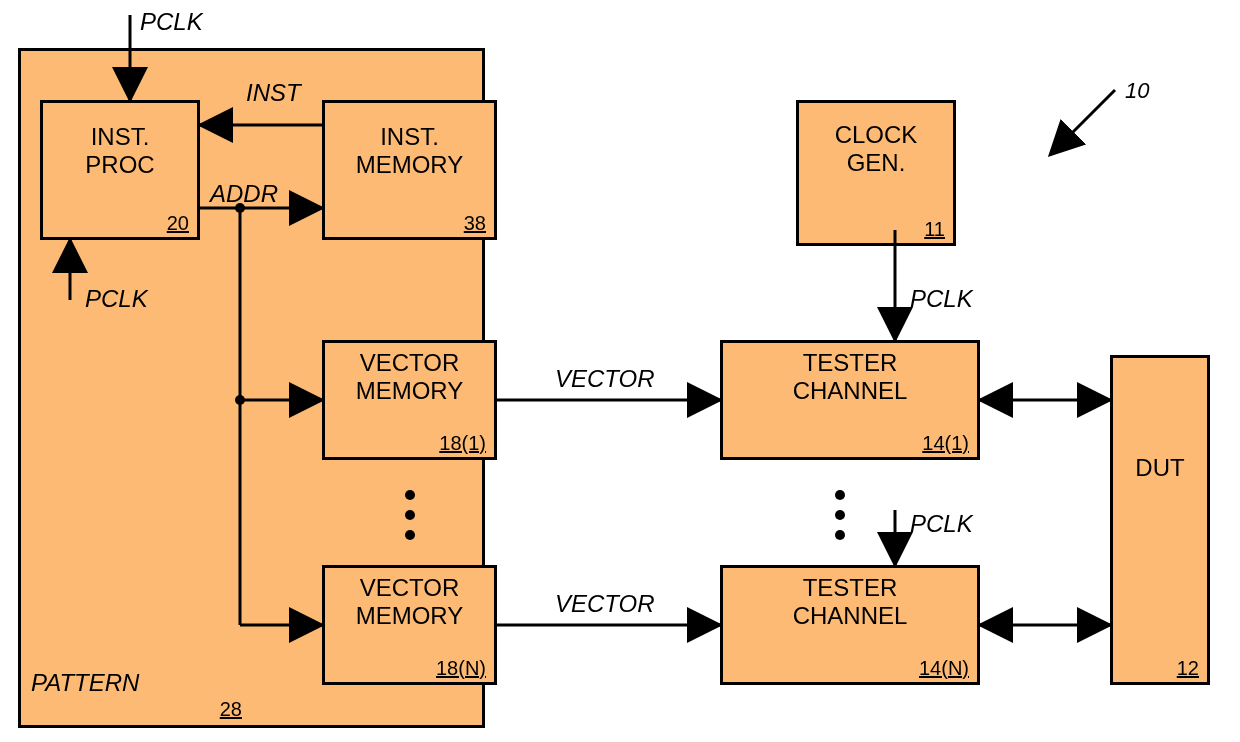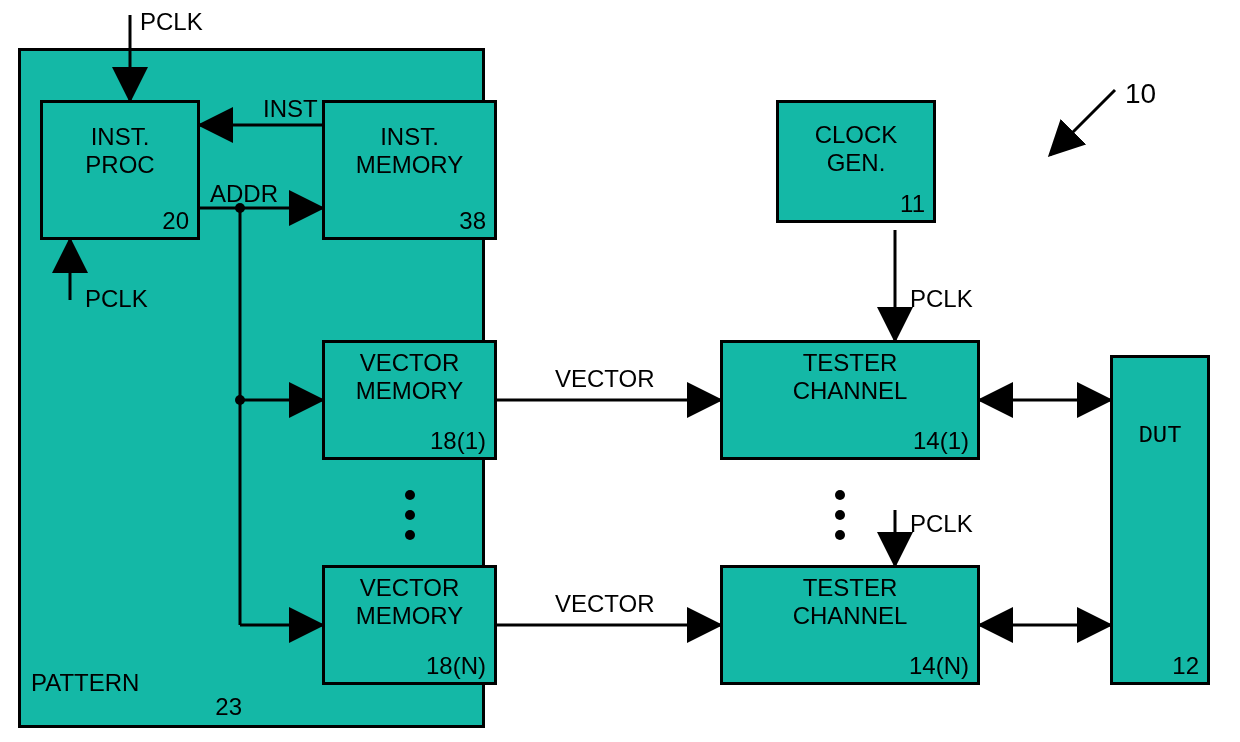--- a/index.html
+++ b/index.html
@@ -9,59 +9,61 @@
     background: #fff;
   }
   .canvas {
     position: relative;
     width: 1240px;
     height: 742px;
   }
   .box {
     position: absolute;
     border: 3px solid #000;
-    background: #14b8a6;
+    background: #fdba74;
     text-align: center;
     box-sizing: border-box;
   }
   .label {
     position: absolute;
     font-size: 24px;
     font-weight: 500;
     white-space: nowrap;
+    font-style: italic;
   }
   .box-title {
     font-size: 24px;
     line-height: 1.15;
     padding-top: 6px;
   }
   .box-ref {
     position: absolute;
     right: 8px;
     bottom: 2px;
-    font-size: 24px;
+    font-size: 20px;
+    text-decoration: underline;
   }
   svg.wires {
     position: absolute;
     left: 0; top: 0;
     width: 1240px;
     height: 742px;
     pointer-events: none;
   }
 </style>
 </head>
 <body>
 
 <div class="canvas">
 
   <div class="box" style="left:18px; top:48px; width:467px; height:680px;">
     <div class="label" style="left:10px; bottom:28px; text-align:left; font-size:24px;">
       <span>PATTERN</span><br>
     </div>
-    <div class="box-ref" style="right:240px; bottom:4px;">23</div>
+    <div class="box-ref" style="right:240px; bottom:4px;">28</div>
   </div>
 
   <div class="box" style="left:40px; top:100px; width:160px; height:140px;">
     <div class="box-title" style="padding-top:20px;">
       <span>INST.</span><br>
       <span>PROC</span>
     </div>
     <div class="box-ref">20</div>
   </div>
 
@@ -82,21 +84,21 @@
   </div>
 
   <div class="box" style="left:322px; top:565px; width:175px; height:120px;">
     <div class="box-title">
       <span>VECTOR</span><br>
       <span>MEMORY</span>
     </div>
     <div class="box-ref">18(N)</div>
   </div>
 
-  <div class="box" style="left:776px; top:100px; width:160px; height:123px;">
+  <div class="box" style="left:796px; top:100px; width:160px; height:146px;">
     <div class="box-title" style="padding-top:18px;">
       <span>CLOCK</span><br>
       <span>GEN.</span>
     </div>
     <div class="box-ref">11</div>
   </div>
 
   <div class="box" style="left:720px; top:340px; width:260px; height:120px;">
     <div class="box-title">
       <span>TESTER</span><br>
@@ -107,36 +109,36 @@
 
   <div class="box" style="left:720px; top:565px; width:260px; height:120px;">
     <div class="box-title">
       <span>TESTER</span><br>
       <span>CHANNEL</span>
     </div>
     <div class="box-ref">14(N)</div>
   </div>
 
   <div class="box" style="left:1110px; top:355px; width:100px; height:330px;">
-    <div class="box-title" style="padding-top:64px;font-family:Liberation Mono, monospace;">
+    <div class="box-title" style="padding-top:96px;">
       <span>DUT</span>
     </div>
     <div class="box-ref">12</div>
   </div>
 
   <div class="label" style="left:140px; top:8px;">PCLK</div>
   <div class="label" style="left:85px;  top:285px;">PCLK</div>
-  <div class="label" style="left:246px; top:95px;margin-left:17px;">INST</div>
+  <div class="label" style="left:246px; top:79px;">INST</div>
   <div class="label" style="left:210px; top:180px;">ADDR</div>
   <div class="label" style="left:555px; top:365px;">VECTOR</div>
   <div class="label" style="left:555px; top:590px;">VECTOR</div>
   <div class="label" style="left:910px; top:285px;">PCLK</div>
   <div class="label" style="left:910px; top:510px;">PCLK</div>
 
-  <div class="label" style="left:1125px; top:78px; font-size:28px;">10</div>
+  <div class="label" style="left:1125px; top:78px; font-size:22px;">10</div>
 
   <svg class="wires">
     <defs>
       <marker id="arr" markerWidth="14" markerHeight="14" refX="11" refY="6" orient="auto">
         <path d="M0,0 L12,6 L0,12 Z" fill="#000"></path>
       </marker>
       <marker id="arrS" markerWidth="14" markerHeight="14" refX="1" refY="6" orient="auto">
         <path d="M12,0 L0,6 L12,12 Z" fill="#000"></path>
       </marker>
     </defs>

